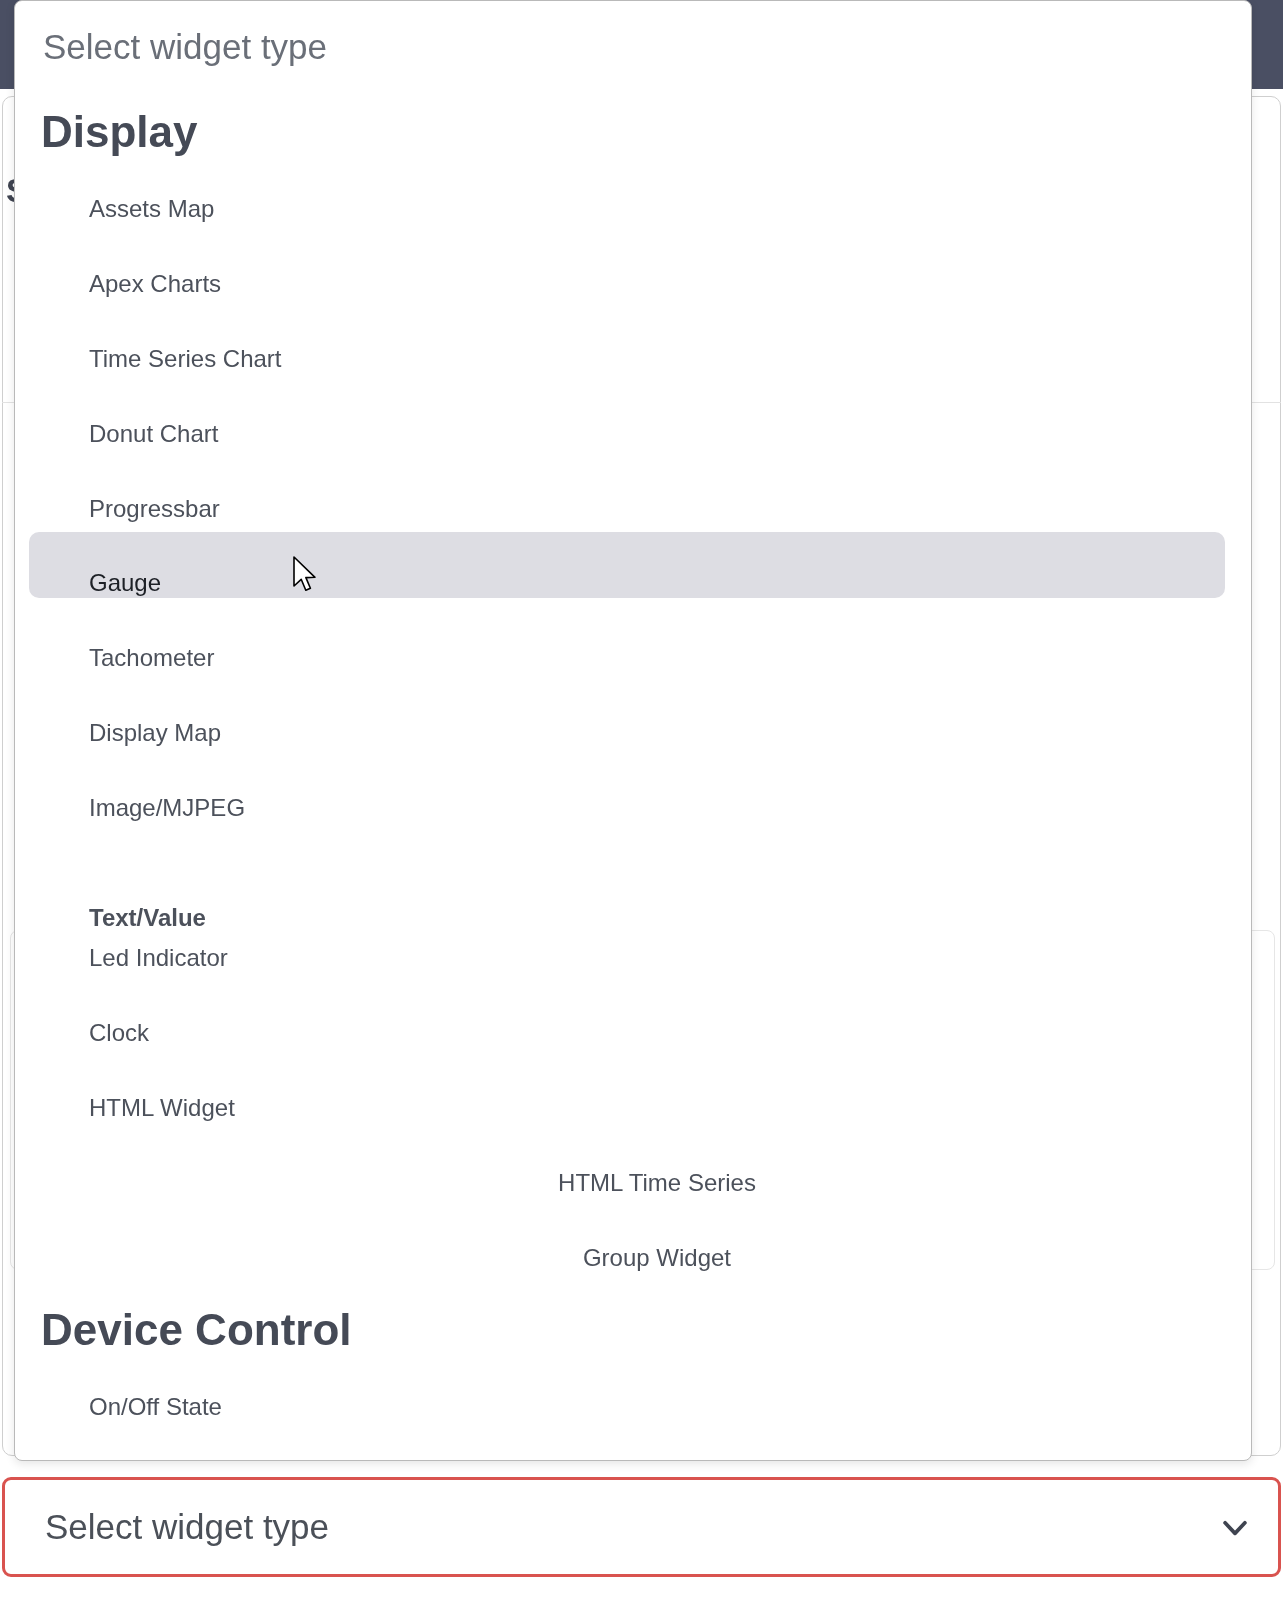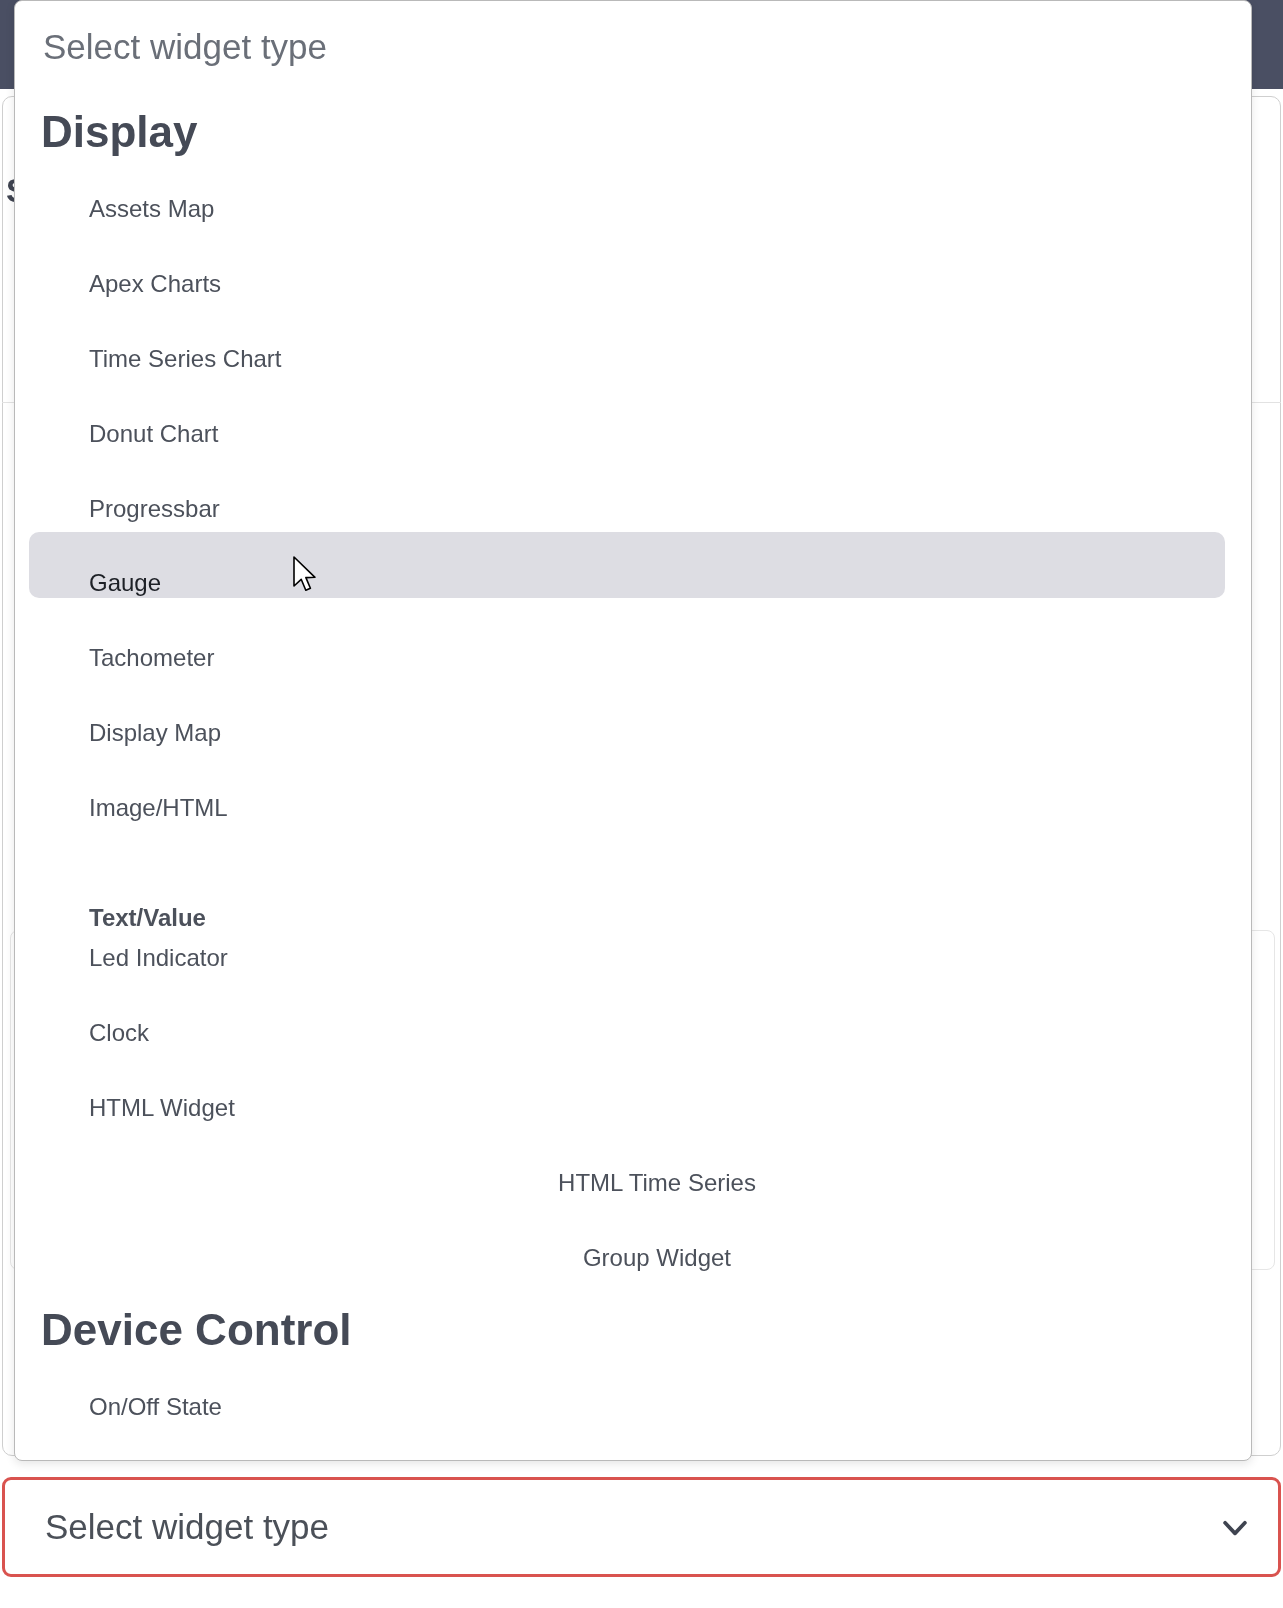--- a/index.html
+++ b/index.html
@@ -242,21 +242,21 @@
         <li class="dd-item selected" style="top: 531.4px;">
           <span>Gauge</span>
         </li>
         <li class="dd-item" style="top: 606.3px;">
           <span>Tachometer</span>
         </li>
         <li class="dd-item" style="top: 681.2px;">
           <span>Display Map</span>
         </li>
         <li class="dd-item" style="top: 756.1px;">
-          <span>Image/HTML</span>
+          <span>Image/MJPEG</span>
         </li>
         <li class="dd-item" style="top: 866px; font-weight: bold;">
           <span>Text/Value</span>
         </li>
         <li class="dd-item" style="top: 905.9px;">
           <span>Led Indicator</span>
         </li>
         <li class="dd-item" style="top: 980.8px;">
           <span>Clock</span>
         </li>

